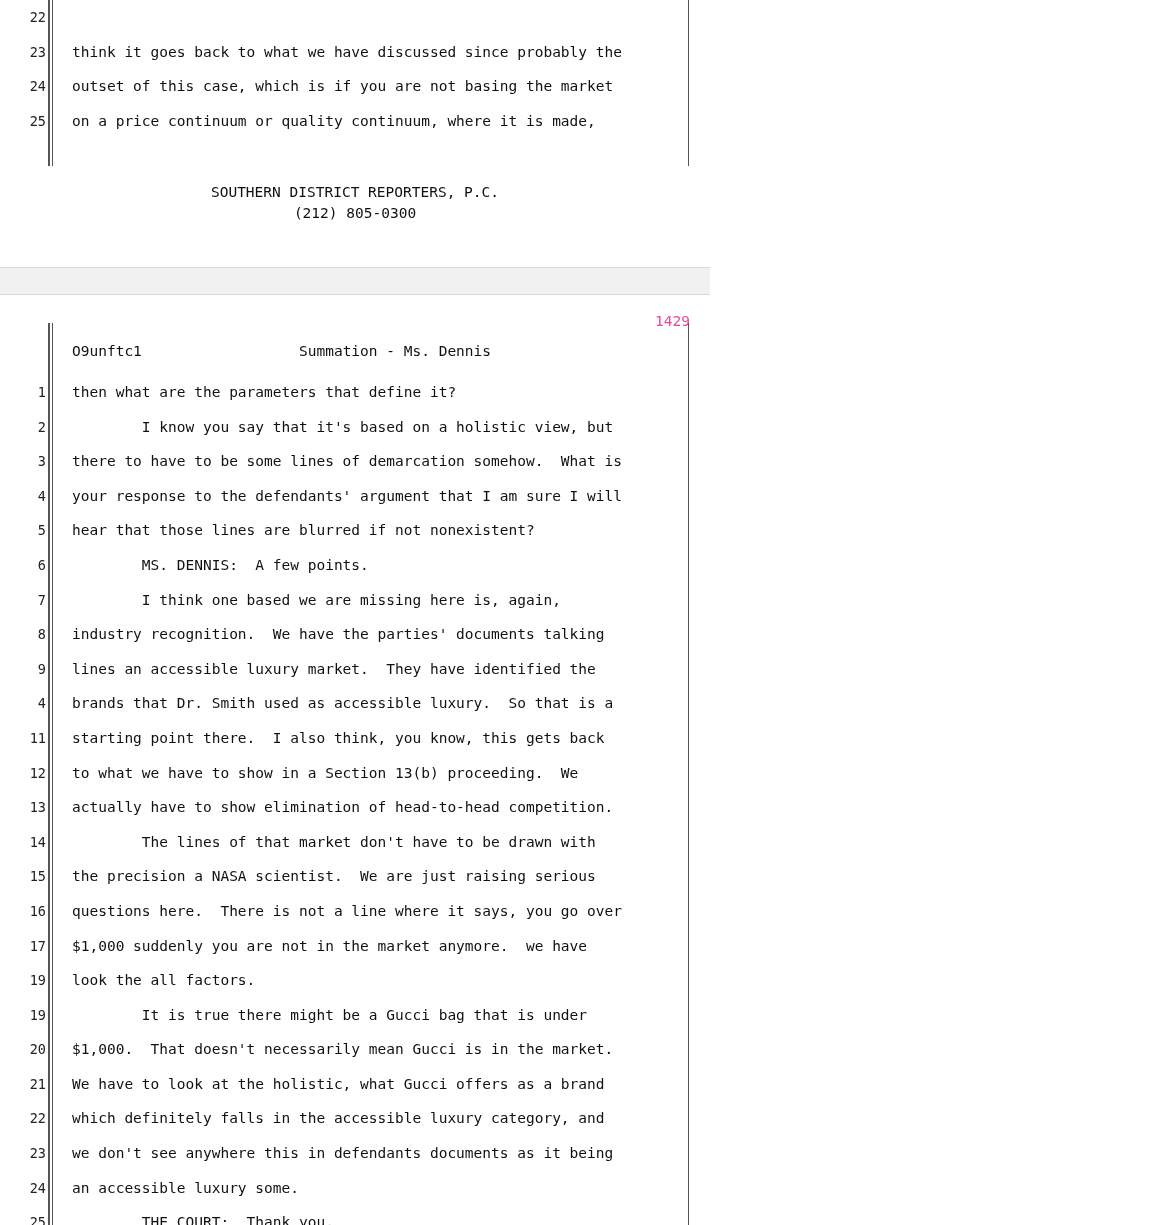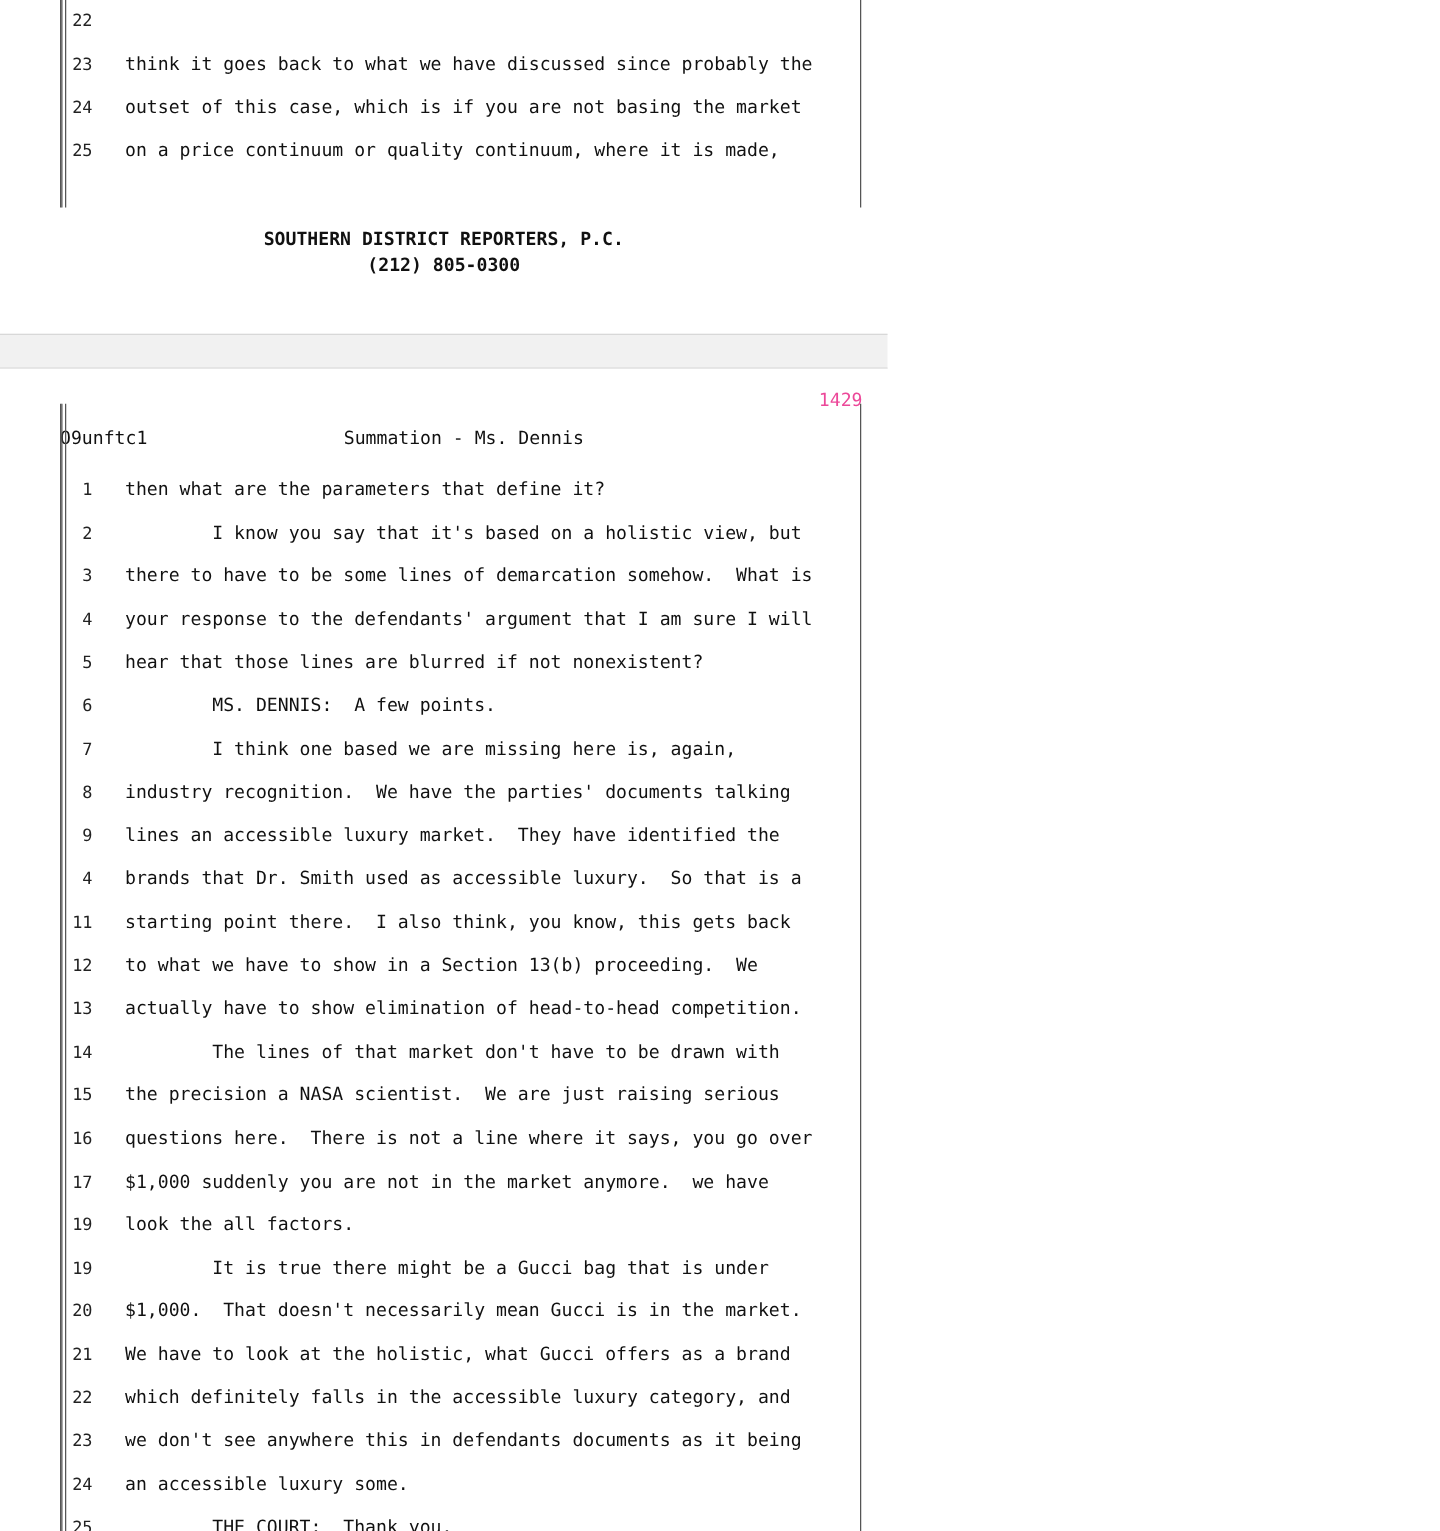--- a/index.html
+++ b/index.html
@@ -59,21 +59,20 @@
     position: absolute;
     top: 0;
     bottom: 0;
     border-left: 1px solid #555;
   }
 
   .line {
     display: flex;
     align-items: flex-start;
     height: 34.6px;
-    padding-left: 28px;
   }
   .line .num {
     width: 46px;
     text-align: right;
     font-size: 13.5px;
     line-height: 34.6px;
     color: #222;
     flex: none;
   }
   .line .txt {
@@ -94,25 +93,24 @@
   .page-number {
     text-align: right;
     font-size: 14.5px;
     color: #ec4899;
     padding-right: 20px;
   }
   .header-line {
     font-size: 14.5px;
     white-space: pre;
     color: #111;
-    padding-left: 48px;
+    padding-left: 72px;
   }
   .footer-block {
     padding-top: 16px;
-    font-weight: bold;
   }
 </style>
 </head>
 <body>
 
 <div class="page">
   <div class="transcript" style="height:166px;">
     <div class="rule-left" style="left:48px;"></div>
     <div class="rule-right" style="left:688px;"></div>
 

